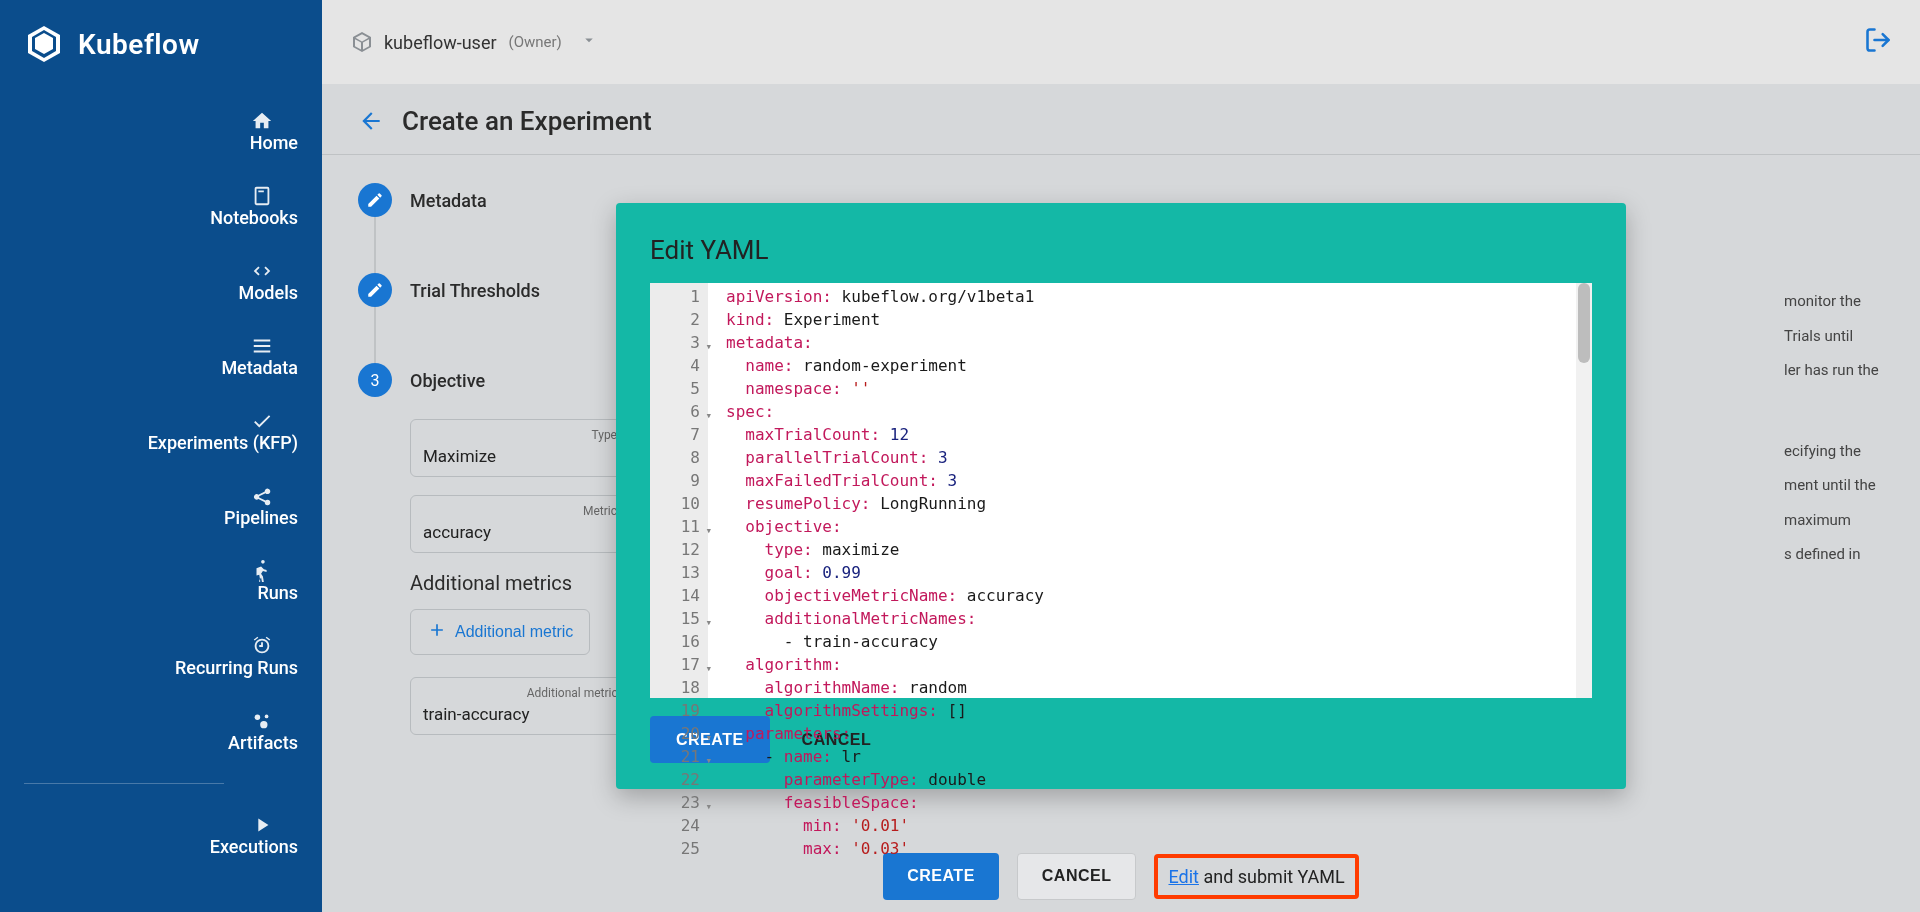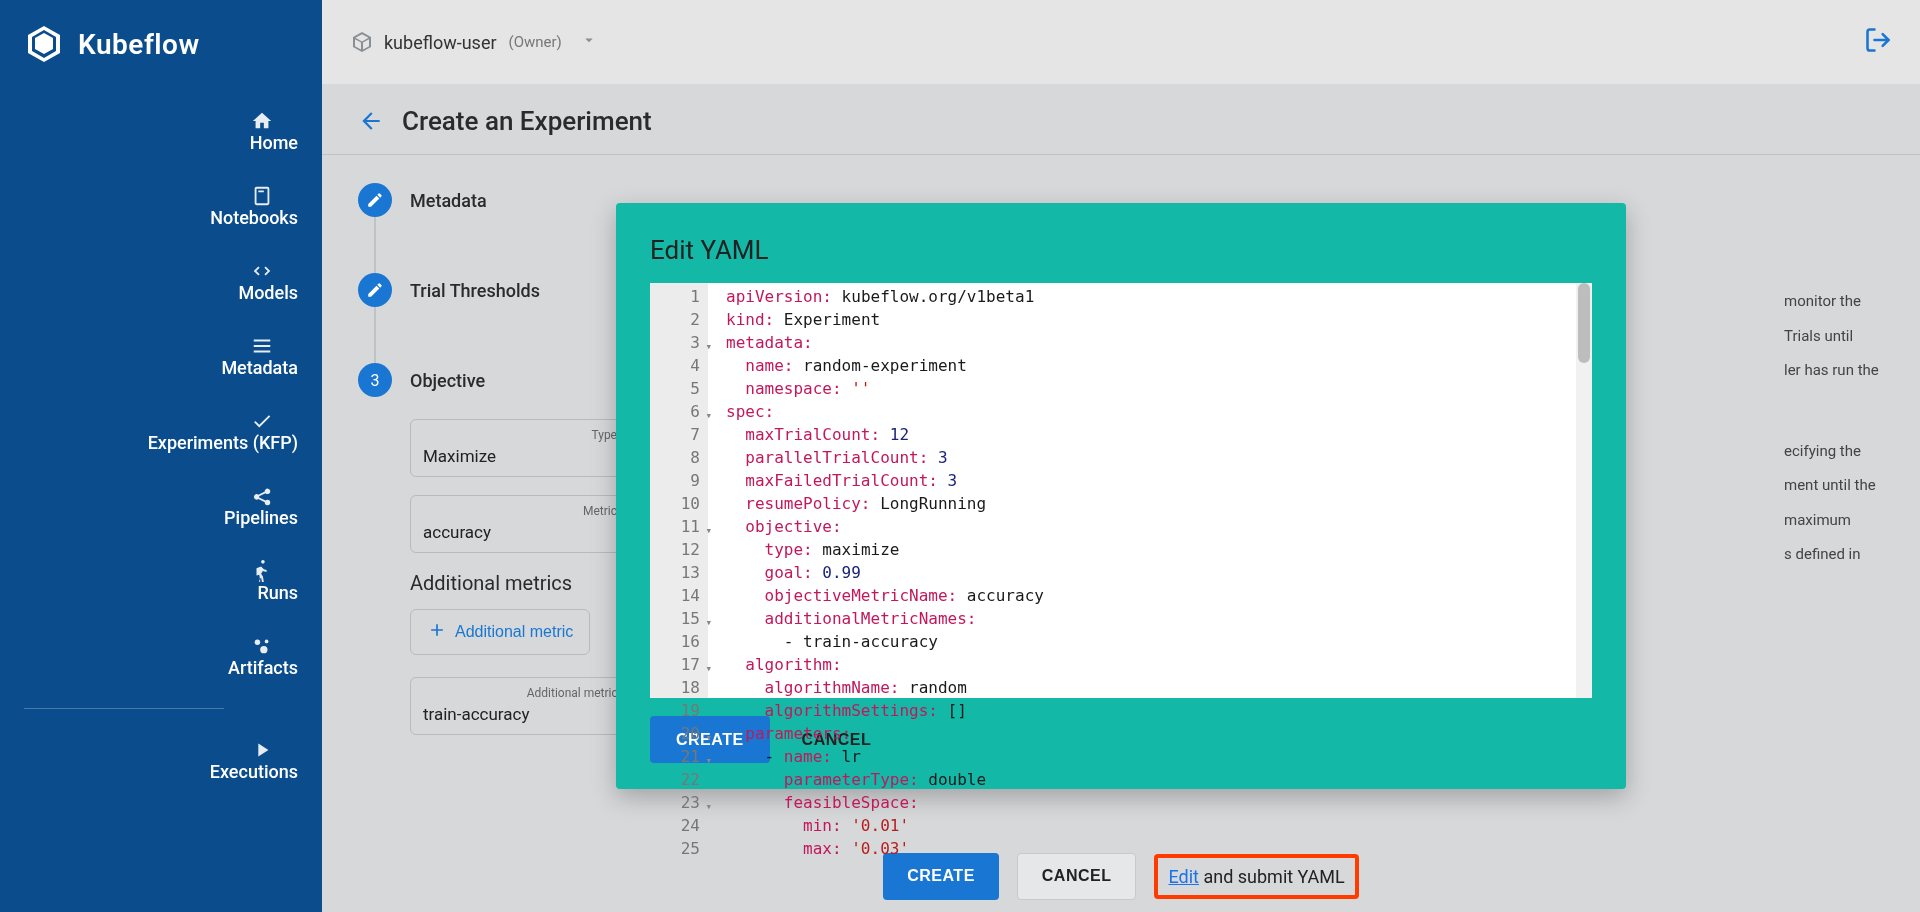--- a/index.html
+++ b/index.html
@@ -366,20 +366,28 @@
         </span>
         <span>Pipelines</span>
       </li>
       <li class="nav-item">
         <span class="nav-icon">
           <svg viewBox="0 0 24 24" width="22" height="22">
             <path d="M13 4a2 2 0 1 1 0-4 2 2 0 0 1 0 4zm-3 18-1-6-3 1V9l5-2 3 3 3 1v2l-4-1-2 3 2 3 1 6h-2l-1-5-2 3v2H10z"></path>
           </svg>
         </span>
         <span>Runs</span>
+      </li>
+      <li class="nav-item">
+        <span class="nav-icon">
+          <svg viewBox="0 0 24 24" width="22" height="22">
+            <path d="M12 4a8 8 0 1 0 8 8 8 8 0 0 0-8-8zm0 14a6 6 0 1 1 6-6 6 6 0 0 1-6 6zM7 2 3 5l1 1 4-3zM17 2l4 3-1 1-4-3zM11 8h2v5h-4v-2h2z"></path>
+          </svg>
+        </span>
+        <span>Recurring Runs</span>
       </li>
       <li class="nav-item">
         <span class="nav-icon">
           <svg viewBox="0 0 24 24" width="22" height="22">
             <circle cx="7" cy="8" r="3"></circle>
             <circle cx="17" cy="7" r="2"></circle>
             <circle cx="14" cy="16" r="4"></circle>
           </svg>
         </span>
         <span>Artifacts</span>

